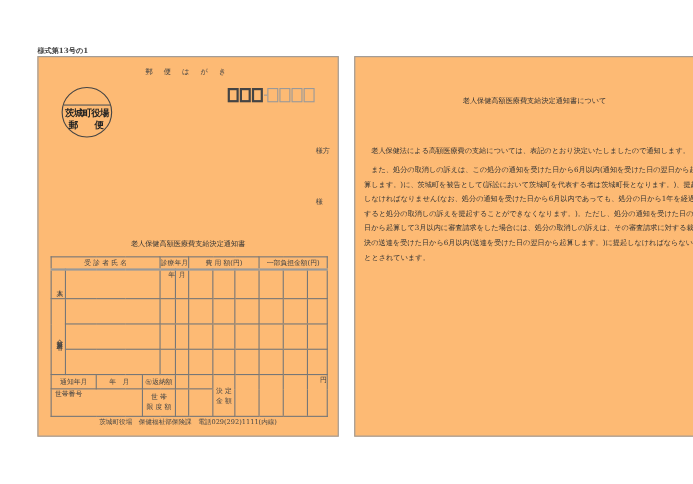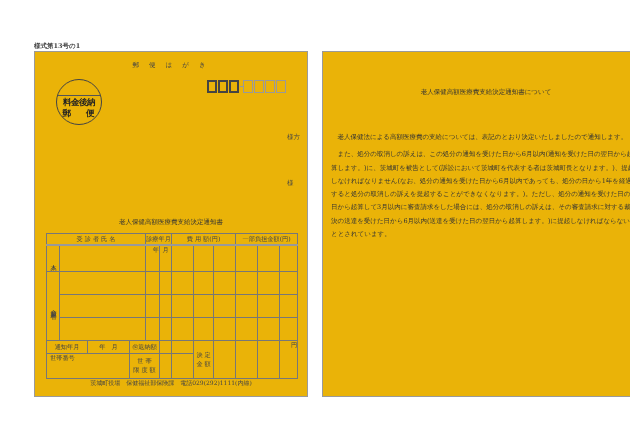--- a/index.html
+++ b/index.html
@@ -1,20 +1,20 @@
 <!DOCTYPE html>
 <html><head>
 <meta charset="utf-8">
 <style>
   html, body { margin:0; padding:0; background:#ffffff; }
   body { width:630px; height:440px; position:relative; overflow:hidden;
          font-family: "DejaVu Serif", "Liberation Serif", serif; color:#333; }
   .abs { position:absolute; }
   .form-no { left:34px; top:42px; font-size:6.5px; color:#444;font-weight:bold; }
-  .page { position:absolute; border:1.5px solid #9a9a9a; box-sizing:border-box; background:#eab308; }
+  .page { position:absolute; border:1.5px solid #9a9a9a; box-sizing:border-box; background:#fdba74; }
   #left-page { left:34px; top:51px; width:274px; height:346px; }
   #right-page { left:322px; top:51px; width:328px; height:346px; }
 
   .postcard-title { left:0; right:0; top:9px; text-align:center; font-size:6.5px; letter-spacing:4px; color:#444; }
   .stamp { left:21px; top:27px; width:44px; height:44px; border:1px solid #444; border-radius:50%; }
   .stamp-line { position:absolute; left:1px; right:1px; top:15px; border-top:1px solid #555; }
   .stamp-t1 { position:absolute; left:0; right:0; top:17px; text-align:center; font-size:8.5px; font-weight:bold; color:#222; letter-spacing:-0.5px; font-family:"DejaVu Sans", sans-serif; }
   .stamp-t2 { position:absolute; left:0; right:0; top:28px; text-align:center; font-size:8.5px; font-weight:bold; color:#222; letter-spacing:6px; padding-left:5px; font-family:"DejaVu Sans", sans-serif; }
 
   .zip { top:28px; height:14px; }
@@ -47,21 +47,21 @@
 </head>
 <body>
 
 <div class="abs form-no">様式第13号の1</div>
 
 <div id="left-page" class="page">
   <div class="abs postcard-title">郵 便 は が き</div>
 
   <div class="abs stamp">
     <div class="stamp-line"></div>
-    <div class="stamp-t1">料金後納</div>
+    <div class="stamp-t1">茨城町役場</div>
     <div class="stamp-t2">郵 便</div>
   </div>
 
   <div class="abs zip" style="left:172px;">
     <div class="zip-box bold" style="left:0;"></div>
     <div class="zip-box bold" style="left:11px;"></div>
     <div class="zip-box bold" style="left:22px;"></div>
     <div class="zip-dash" style="left:33px;"></div>
     <div class="zip-box light" style="left:36px;"></div>
     <div class="zip-box light" style="left:47px;"></div>

